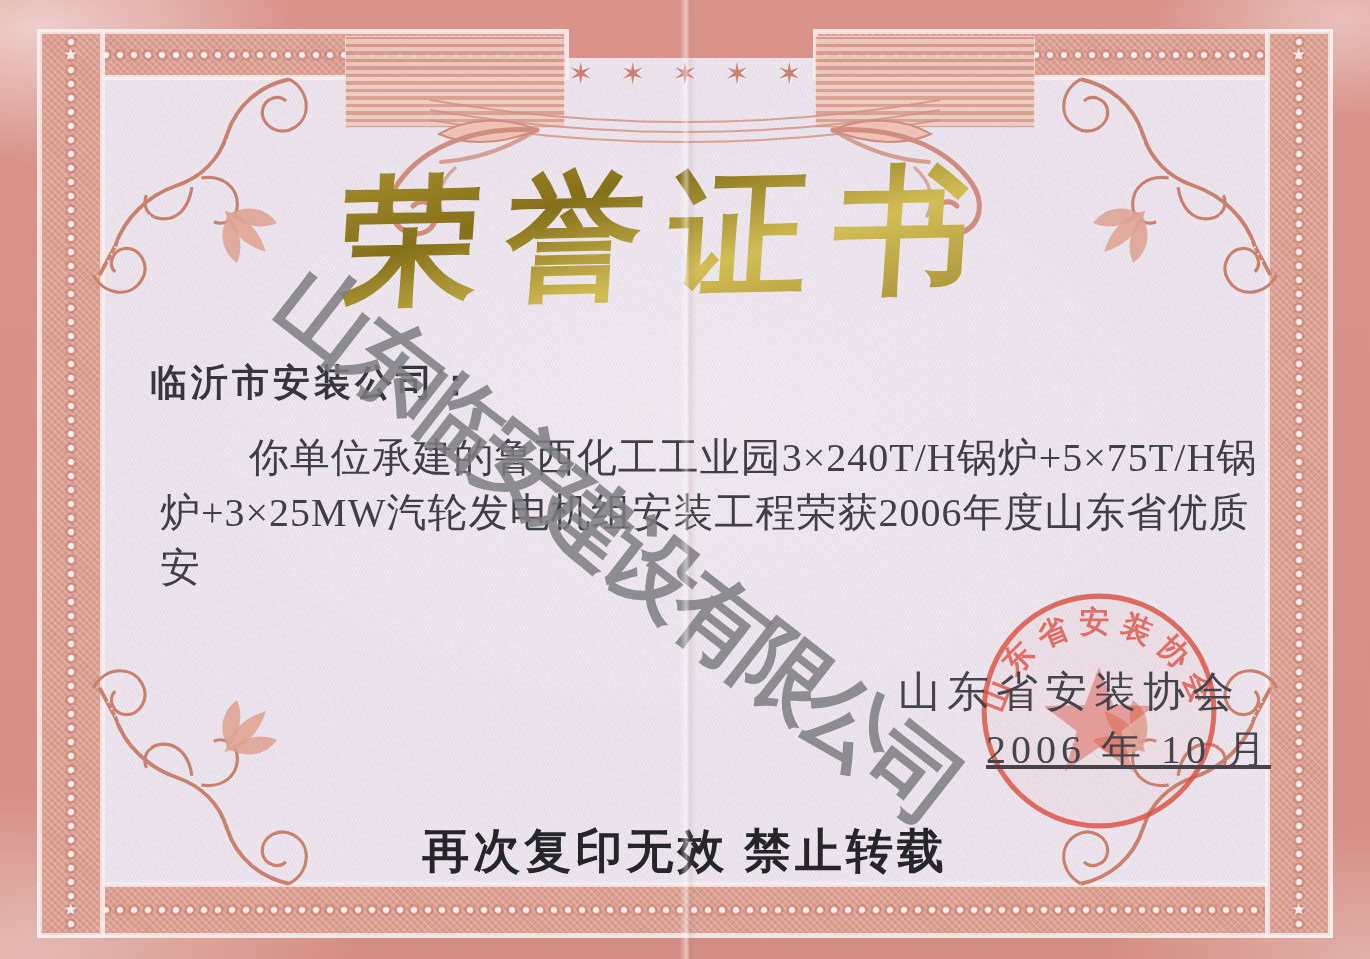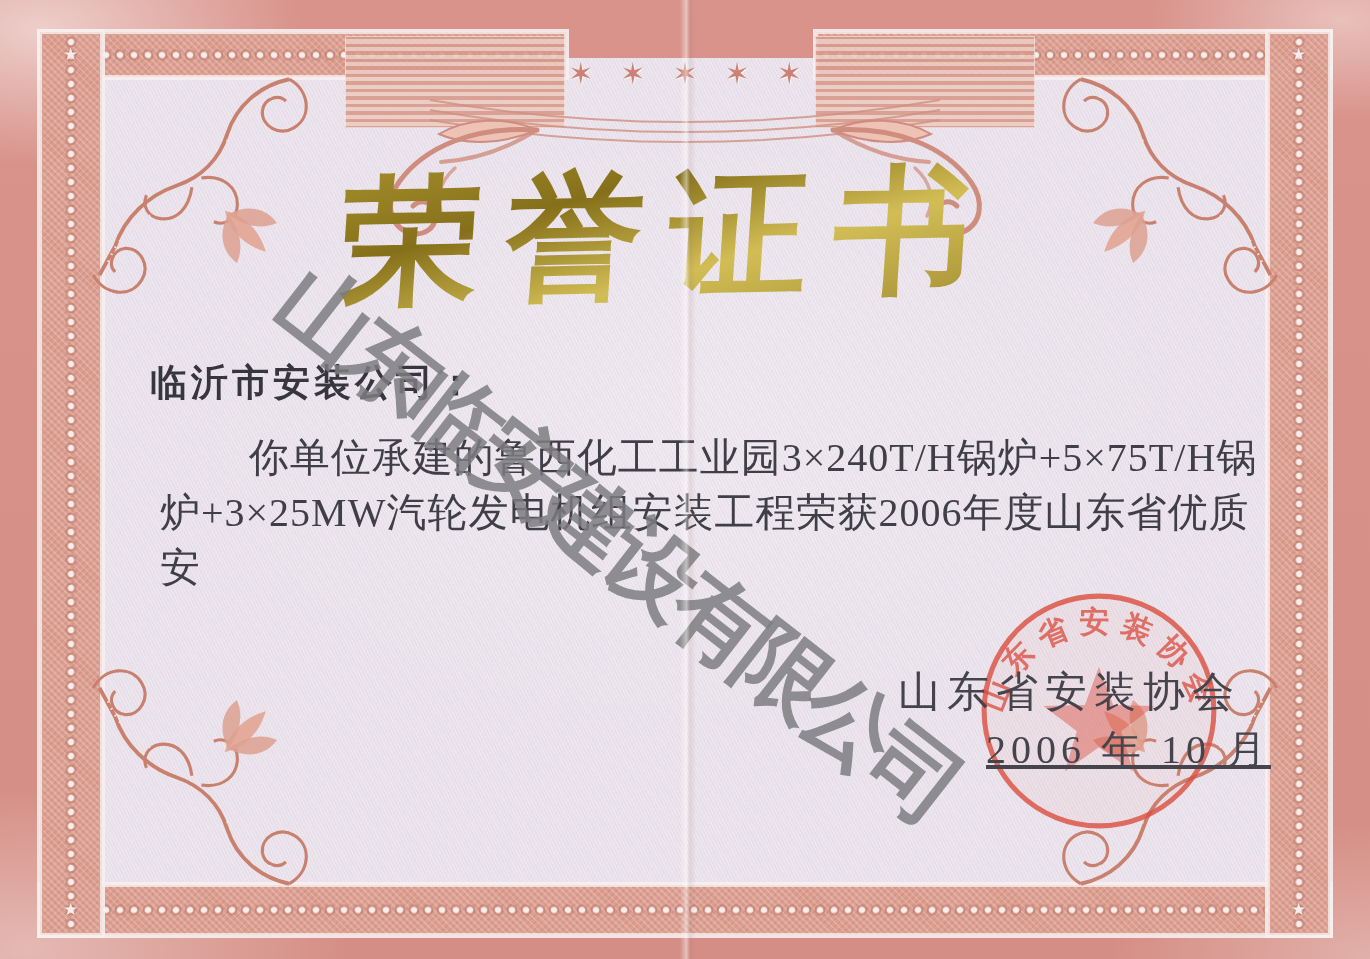--- a/index.html
+++ b/index.html
@@ -230,17 +230,18 @@
   <div class="recipient">临沂市安装公司：</div>
 
   <div class="body-text">
     <div class="indent">你单位承建的鲁西化工工业园3×240T/H锅炉+5×75T/H锅</div>
     <div>炉+3×25MW汽轮发电机组安装工程荣获2006年度山东省优质安</div>
   </div>
 
   <div class="issuer">山东省安装协会</div>
   <div class="date">2006 年 10 月</div>
 
+  <div class="footer-notice">再次复印无效 禁止转载</div>
 
   <div class="watermark">山东临安建设有限公司</div>
 
   <div class="crease"></div>
 </div>
 
 </body></html>

